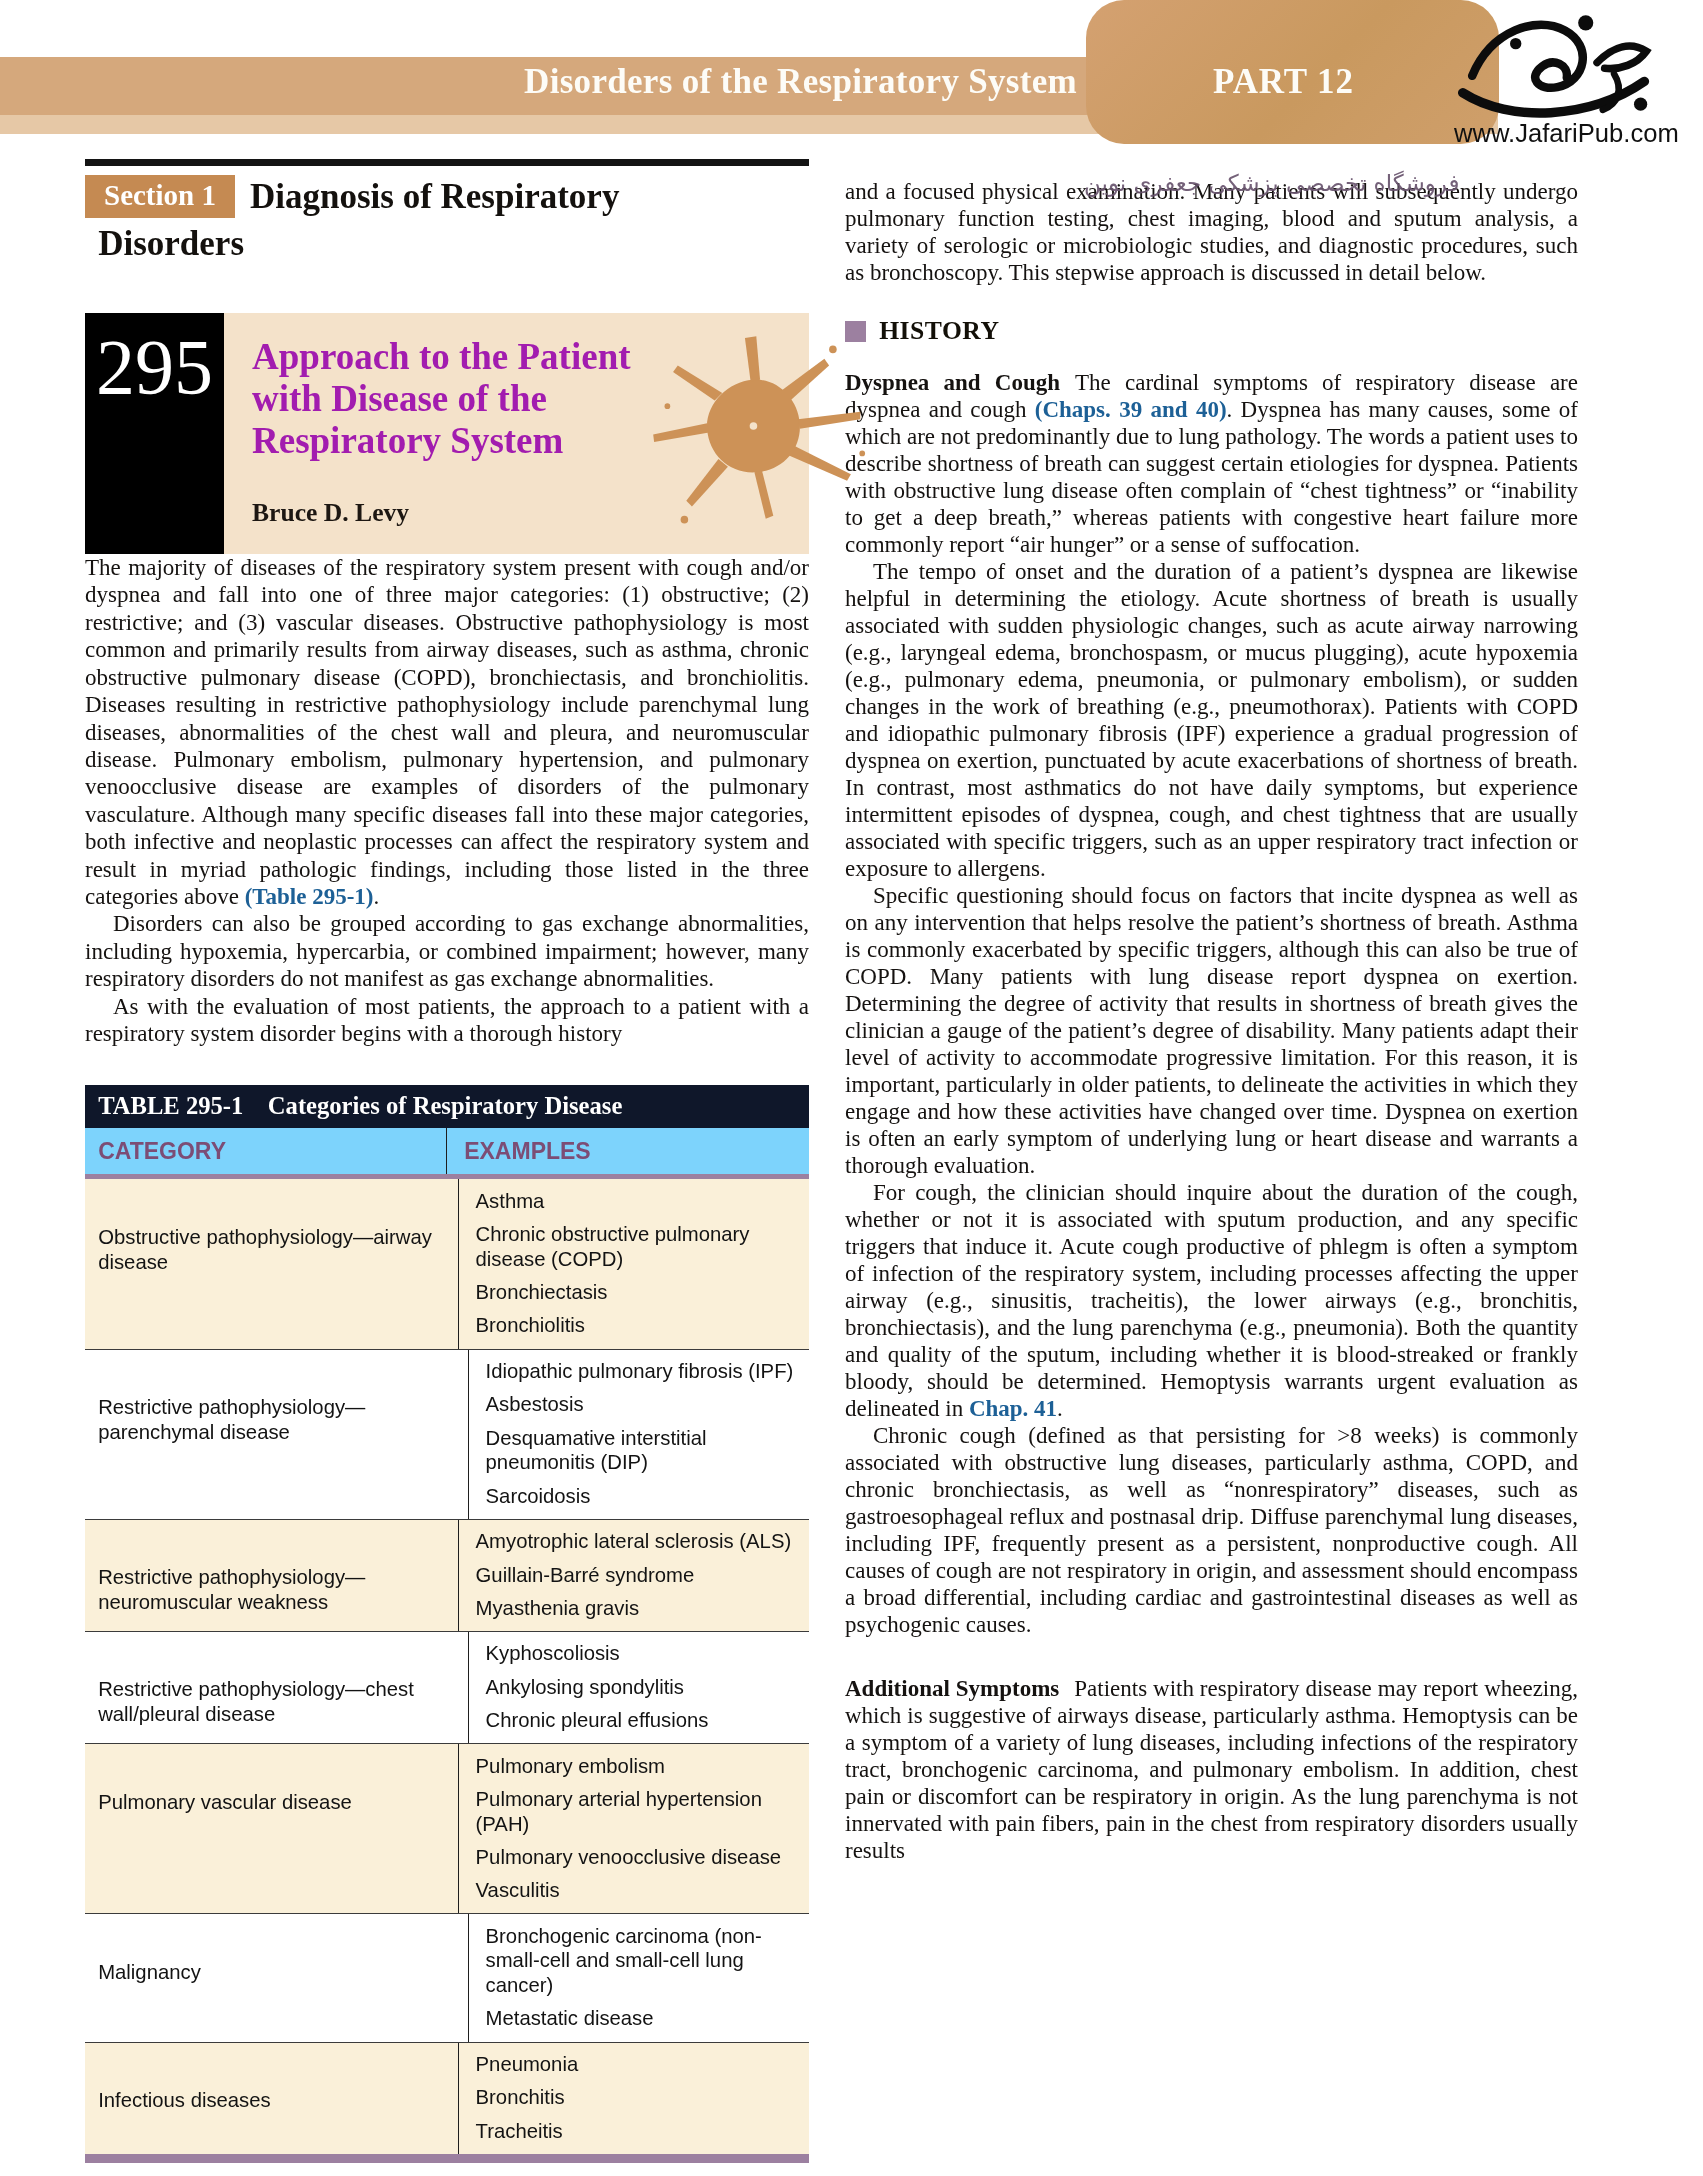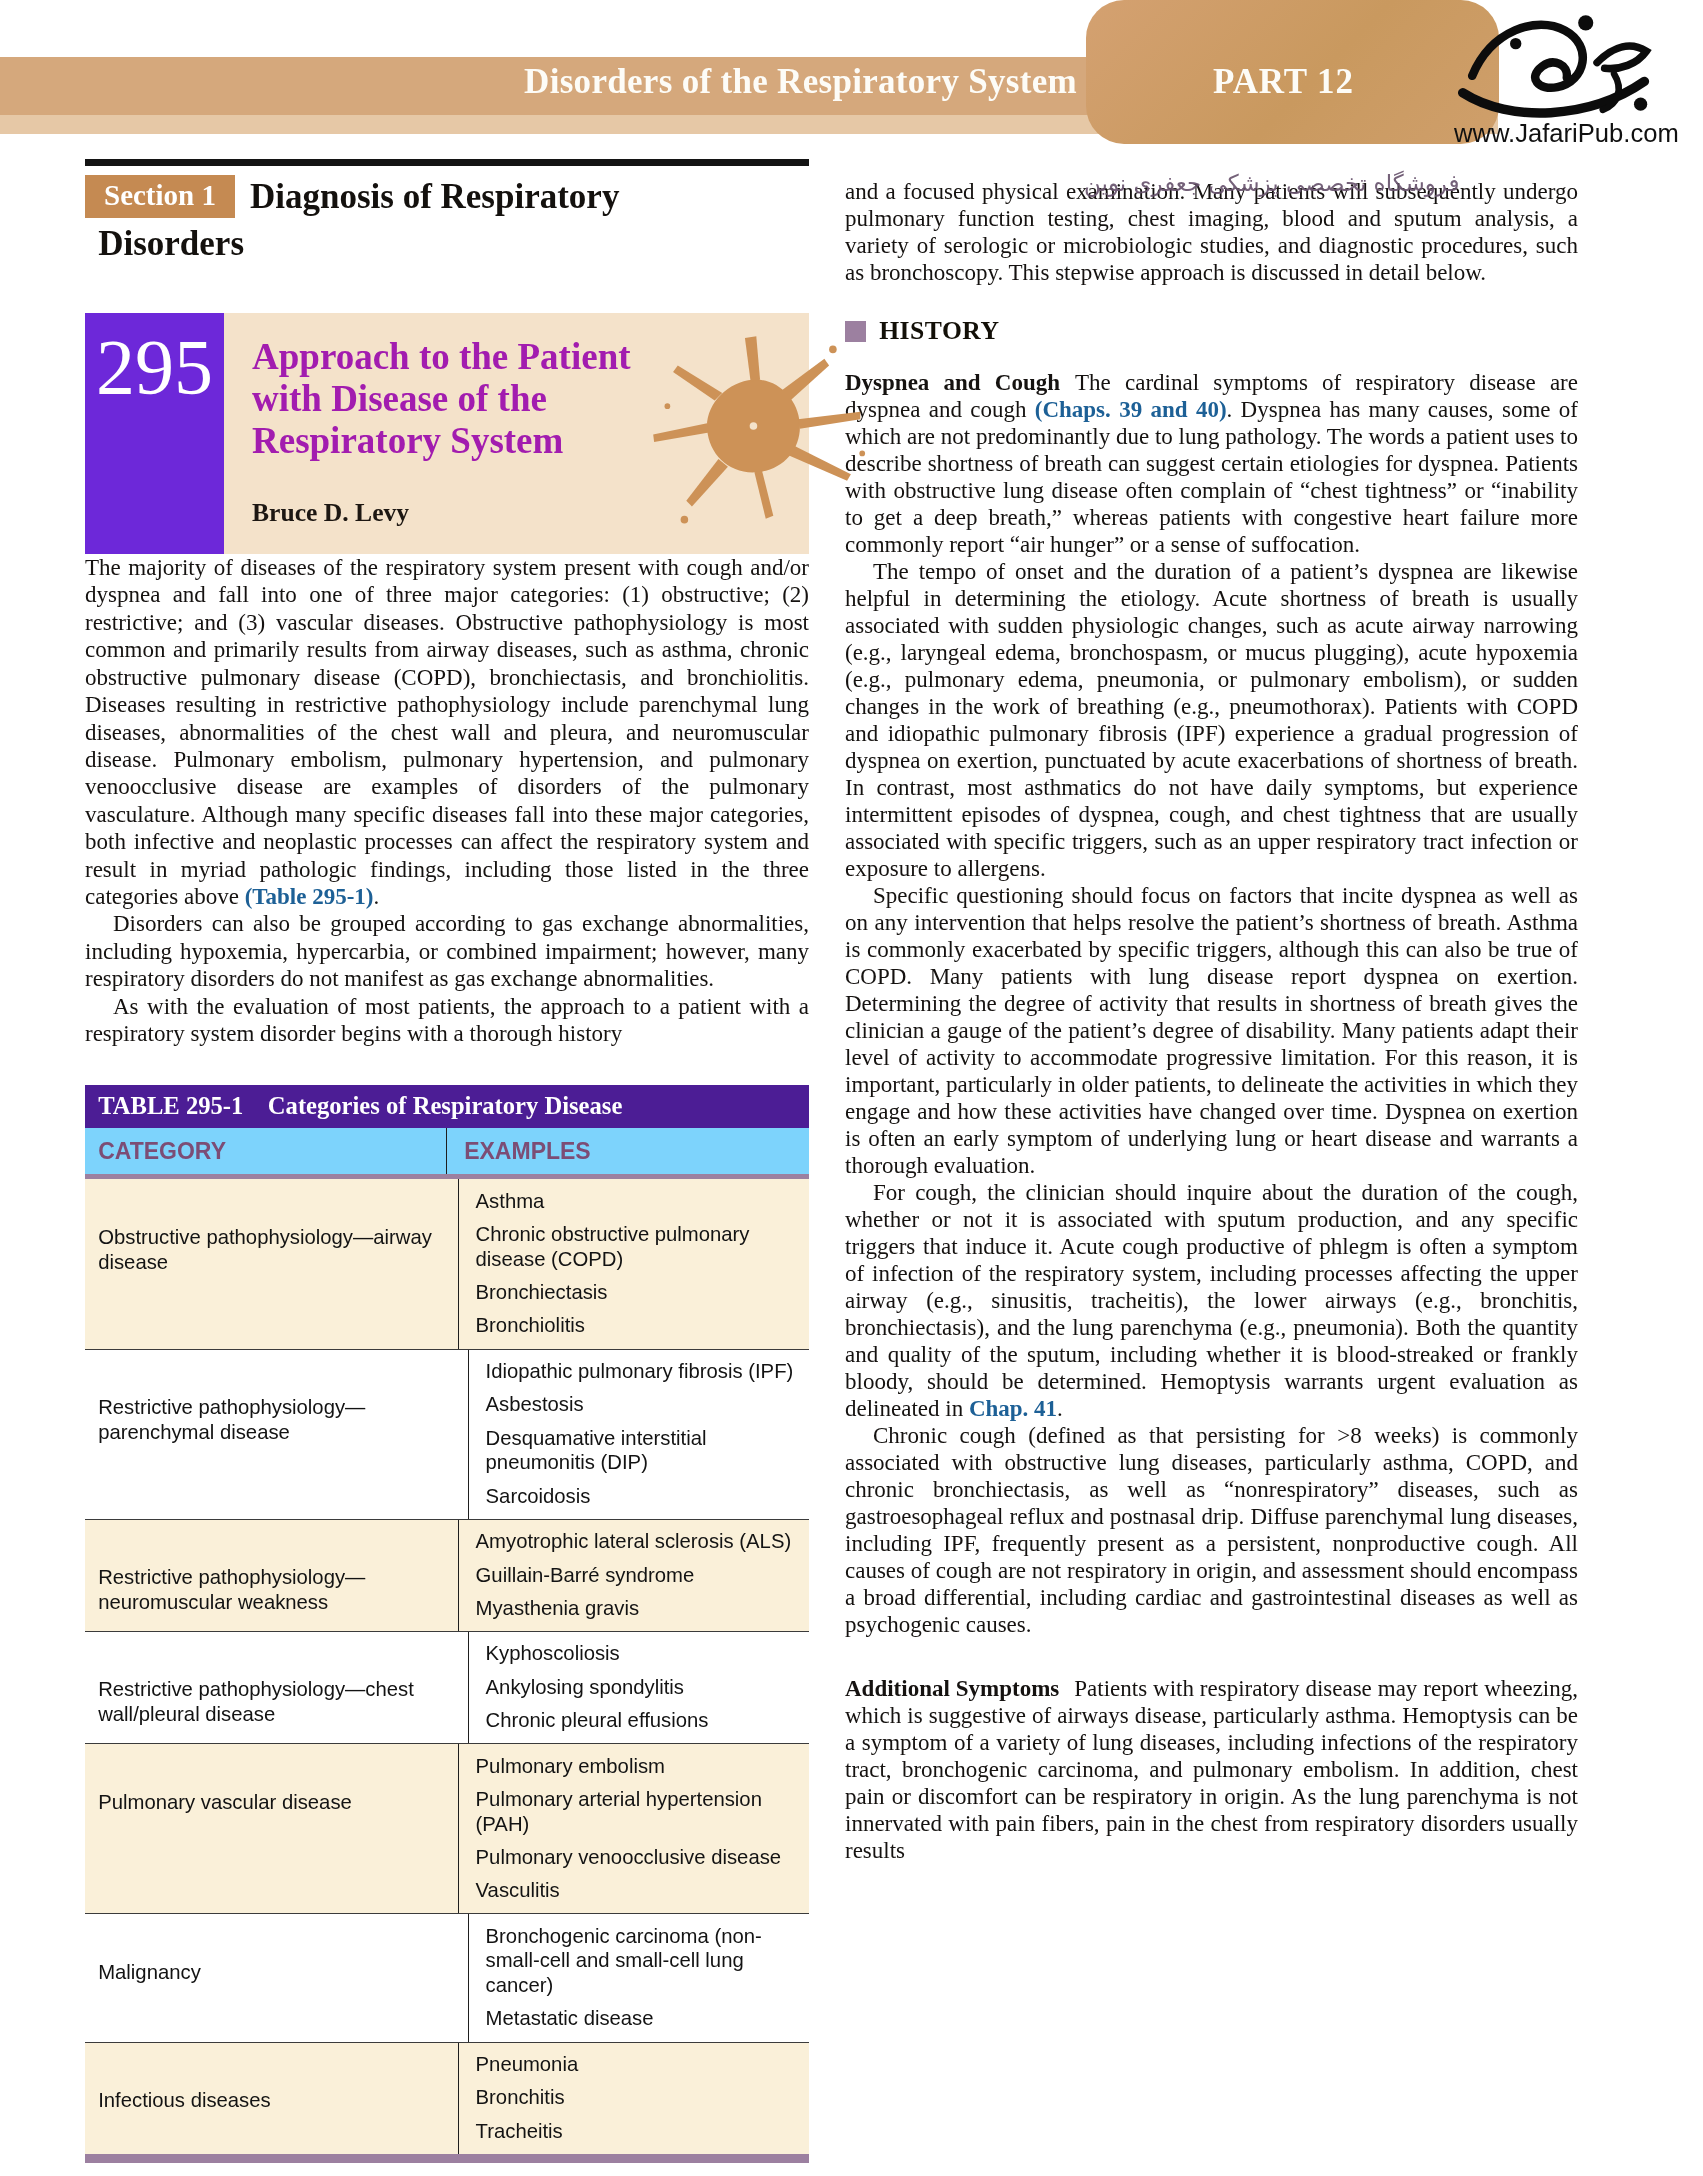--- a/index.html
+++ b/index.html
@@ -27,36 +27,36 @@
   .col-right{position:absolute;left:845px;top:178px;width:733px;}
 
   .rule-black{height:6.6px;background:#141414;margin-bottom:9.5px;}
 
   .sec-row1{display:flex;align-items:center;}
   .sec-badge{background:#c58a52;color:#fff;font-weight:bold;font-size:29px;padding:3.8px 19px 6.6px;}
   .sec-title1{font-size:35px;font-weight:bold;color:#14110e;margin-left:15px;white-space:nowrap;}
   .sec-title2{font-size:35px;font-weight:bold;color:#14110e;margin:5.7px 0 0 13.2px;}
 
   .chapter{display:flex;margin-top:49px;position:relative;}
-  .ch-num{width:139px;background:#6d28d9;color:#fff;font-size:78px;text-align:center;
+  .ch-num{width:139px;background:#000000;color:#fff;font-size:78px;text-align:center;
     padding-top:15px;line-height:1;}
   .ch-body{flex:1;background:#f4e2ca;padding:23px 28px 26.5px;}
   .ch-title{font-size:37px;line-height:1.13;font-weight:600;color:#a21caf;}
   .ch-author{margin-top:36px;font-size:25.6px;font-weight:bold;color:#1d1712;}
   .splash{position:absolute;right:-57px;top:7.6px;width:227px;height:227px;z-index:3;}
 
   .para{font-size:23px;line-height:27.4px;text-align:justify;}
   .p-first{margin-top:36px;}
   .indent{text-indent:28px;margin:0;}
   .noindent{text-indent:0;margin:0;}
   .blue{color:#1d6096;font-weight:bold;}
 
   
   .rtable{margin-top:38px;}
-  .t-titlebar{background:#4c1d95;color:#fff;font-weight:bold;font-size:24.6px;padding:6.6px 13.2px 8.5px;}
+  .t-titlebar{background:#0f172a;color:#fff;font-weight:bold;font-size:24.6px;padding:6.6px 13.2px 8.5px;}
   .t-titlebar .tnum{margin-right:24.6px;}
   .t-header{display:flex;background:#7dd3fc;border-bottom:5.7px solid #9c80a0;
     font-family:"Liberation Sans",sans-serif;font-weight:bold;font-size:23px;color:#7c4d75;}
   .t-header .h1{width:348px;padding:9.5px 0 9.5px 13.2px;}
   .t-header .h2{flex:1;padding:9.5px 0 9.5px 17px;border-left:1.9px solid #1e1e1e;}
   .trow{display:flex;}
   .trow + .trow{border-top:1.9px solid #3b3b3b;}
   .trow.odd{background:#faf0d9;}
   .trow.even{background:#ffffff;gap:10px;}
   .tcell{font-family:"Liberation Sans",sans-serif;font-size:20.3px;line-height:1.22;color:#131313;}

